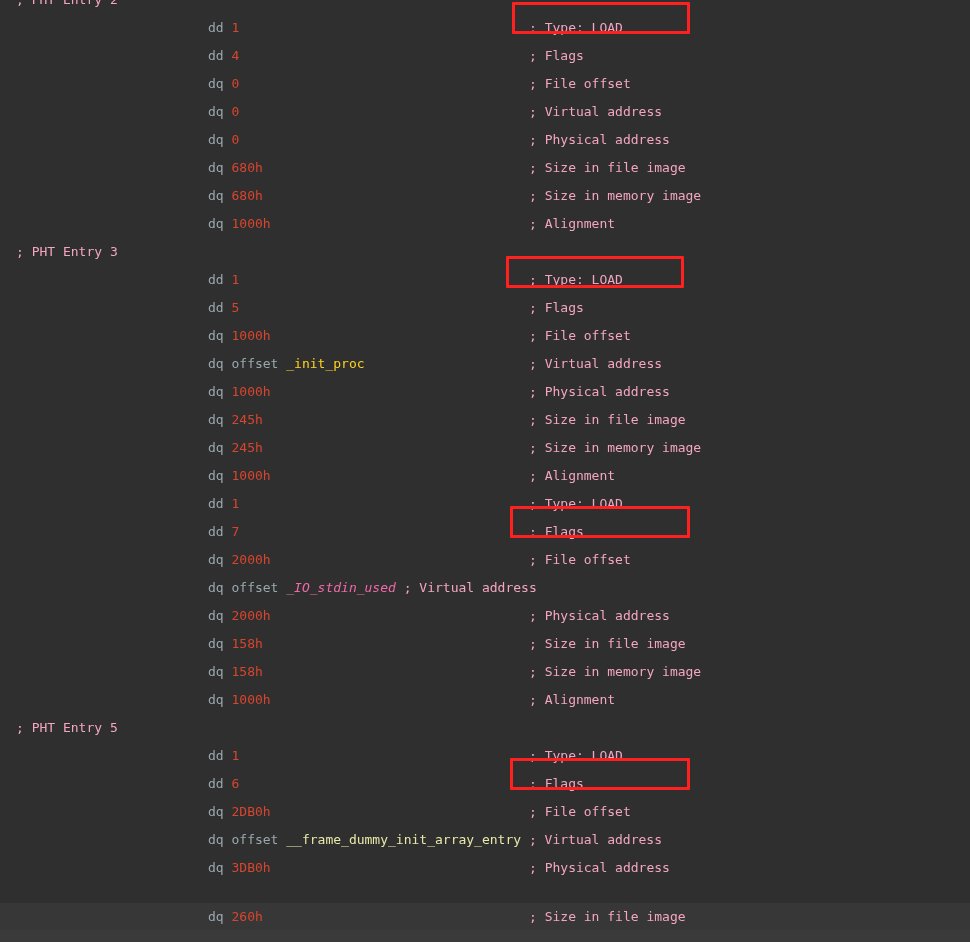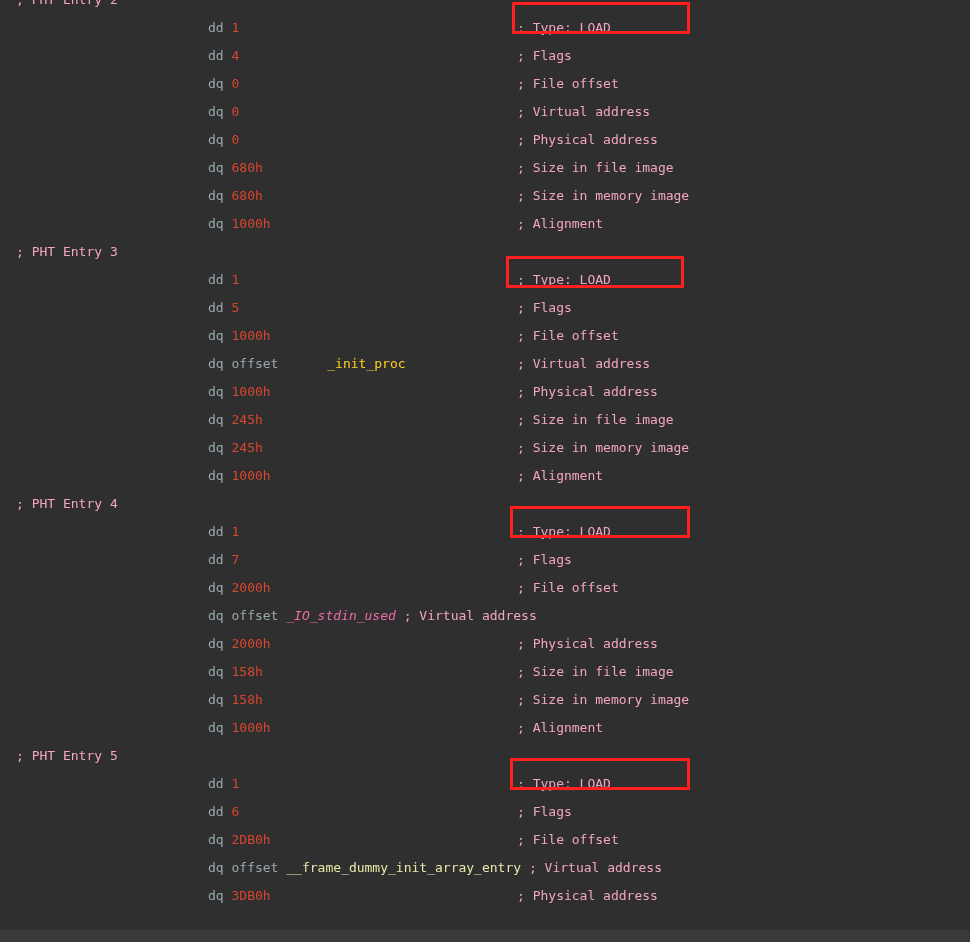--- a/index.html
+++ b/index.html
@@ -48,32 +48,32 @@
   .col-label {           
     position: absolute;
     left: 16px;
   }
   .col-mnem {            
     position: absolute;
     left: 208px;
   }
   .col-cmt {             
     position: absolute;
-    left: 517px;
+    left: 529px;
   }
   .col-cmt.inline {      
     position: static;
     display: inline;
   }
 
   
   .t-mnem   { color: #9aa8ae; }   
   .t-num    { color: #d9452f; }   
   .t-cmt    { color: #f4a6c0; }   
-  .t-sym-y  { color: #ffd21f; margin-left: 41px; }   
+  .t-sym-y  { color: #ffd21f; }   
   .t-sym-p  { color: #f06aa8; font-style: italic; }   
   .t-sym-k  { color: #e8e8a8; }   
 
   
   .anno-box {
     position: absolute;
     border: 3px solid #ff2020;
     border-radius: 1px;
     pointer-events: none;
     box-sizing: border-box;
@@ -105,21 +105,20 @@
       <div class="line"><span class="col-mnem"><span class="t-mnem">dq</span> <span class="t-num">1000h</span></span><span class="col-cmt t-cmt">; Alignment</span></div>
       <div class="line"><span class="col-label t-cmt">; PHT Entry 3</span></div>
       <div class="line"><span class="col-mnem"><span class="t-mnem">dd</span> <span class="t-num">1</span></span><span class="col-cmt t-cmt">; Type: LOAD</span></div>
       <div class="line"><span class="col-mnem"><span class="t-mnem">dd</span> <span class="t-num">5</span></span><span class="col-cmt t-cmt">; Flags</span></div>
       <div class="line"><span class="col-mnem"><span class="t-mnem">dq</span> <span class="t-num">1000h</span></span><span class="col-cmt t-cmt">; File offset</span></div>
       <div class="line"><span class="col-mnem"><span class="t-mnem">dq</span> <span class="t-mnem">offset </span><span class="t-sym-y">_init_proc</span></span><span class="col-cmt t-cmt">; Virtual address</span></div>
       <div class="line"><span class="col-mnem"><span class="t-mnem">dq</span> <span class="t-num">1000h</span></span><span class="col-cmt t-cmt">; Physical address</span></div>
       <div class="line"><span class="col-mnem"><span class="t-mnem">dq</span> <span class="t-num">245h</span></span><span class="col-cmt t-cmt">; Size in file image</span></div>
       <div class="line"><span class="col-mnem"><span class="t-mnem">dq</span> <span class="t-num">245h</span></span><span class="col-cmt t-cmt">; Size in memory image</span></div>
       <div class="line"><span class="col-mnem"><span class="t-mnem">dq</span> <span class="t-num">1000h</span></span><span class="col-cmt t-cmt">; Alignment</span></div>
-      <div class="line"><span class="col-label t-cmt">; PHT Entry 4</span></div>
       <div class="line"><span class="col-mnem"><span class="t-mnem">dd</span> <span class="t-num">1</span></span><span class="col-cmt t-cmt">; Type: LOAD</span></div>
       <div class="line"><span class="col-mnem"><span class="t-mnem">dd</span> <span class="t-num">7</span></span><span class="col-cmt t-cmt">; Flags</span></div>
       <div class="line"><span class="col-mnem"><span class="t-mnem">dq</span> <span class="t-num">2000h</span></span><span class="col-cmt t-cmt">; File offset</span></div>
       <div class="line"><span class="col-mnem"><span class="t-mnem">dq</span> <span class="t-mnem">offset </span><span class="t-sym-p">_IO_stdin_used</span> <span class="t-cmt col-cmt inline">; Virtual address</span></span></div>
       <div class="line"><span class="col-mnem"><span class="t-mnem">dq</span> <span class="t-num">2000h</span></span><span class="col-cmt t-cmt">; Physical address</span></div>
       <div class="line"><span class="col-mnem"><span class="t-mnem">dq</span> <span class="t-num">158h</span></span><span class="col-cmt t-cmt">; Size in file image</span></div>
       <div class="line"><span class="col-mnem"><span class="t-mnem">dq</span> <span class="t-num">158h</span></span><span class="col-cmt t-cmt">; Size in memory image</span></div>
       <div class="line"><span class="col-mnem"><span class="t-mnem">dq</span> <span class="t-num">1000h</span></span><span class="col-cmt t-cmt">; Alignment</span></div>
       <div class="line"><span class="col-label t-cmt">; PHT Entry 5</span></div>
       <div class="line"><span class="col-mnem"><span class="t-mnem">dd</span> <span class="t-num">1</span></span><span class="col-cmt t-cmt">; Type: LOAD</span></div>

